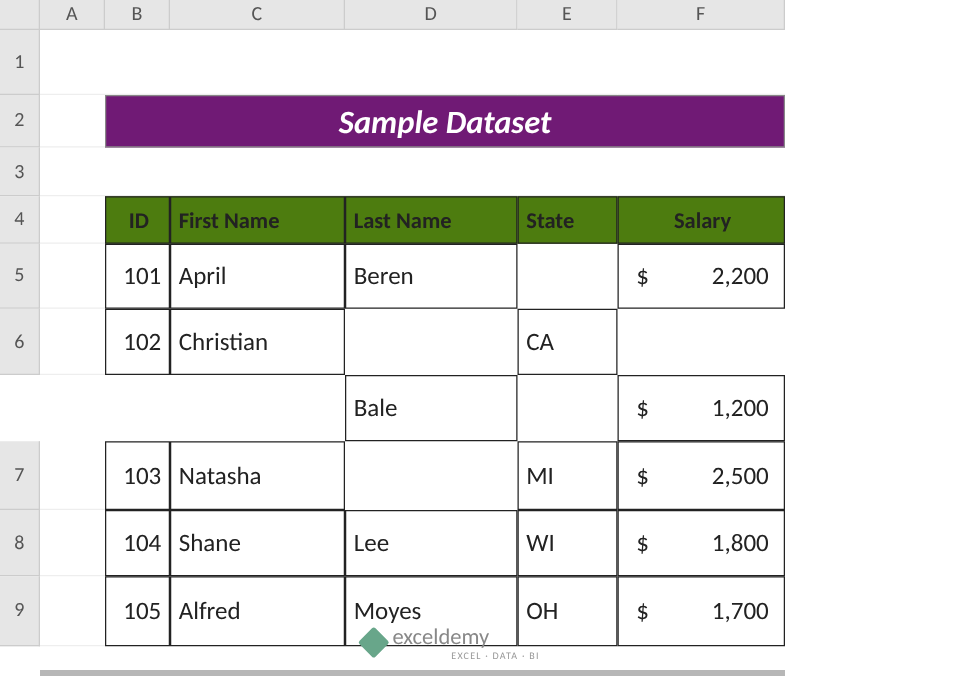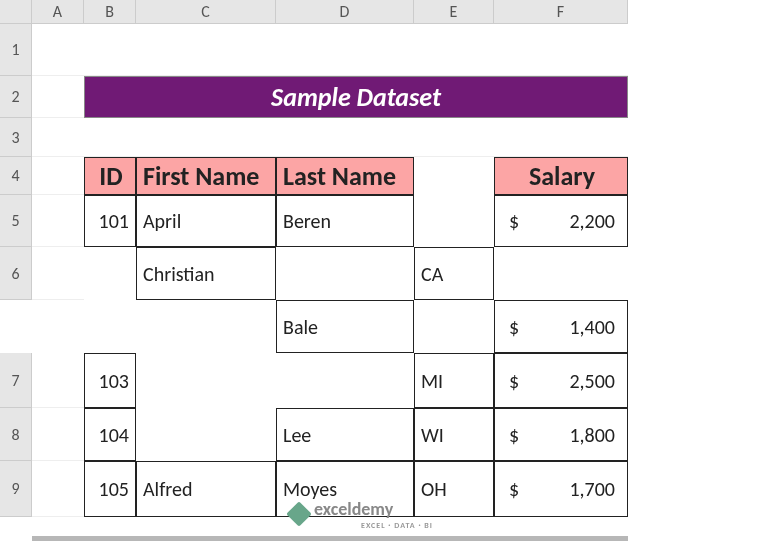--- a/index.html
+++ b/index.html
@@ -59,23 +59,23 @@
     background: #701a75;
     color: #fff;
     font-weight: bold;
     font-style: italic;
     font-size: 26px;
     justify-content: center;
     border: 1px solid #888;
   }
 
   .hdr {
-    background: #fca5a5;
+    background: #4d7c0f;
     font-weight: bold;
-    font-size: 26px;
+    font-size: 18px;
     border: 1px solid #222;
     justify-content: flex-start;
     padding-left: 6px;
   }
   .hdr.center { justify-content: center; }
 
   .data {
     border: 1px solid #222;
     font-size: 20px;
     padding-left: 6px;
@@ -99,21 +99,20 @@
 
   .watermark {
     position: absolute;
     left: 290px;
     top: 498px;
     display: flex;
     align-items: center;
     gap: 6px;
     color: #888;
     font-size: 18px;
-    font-weight: bold;
   }
   .watermark .logo {
     width: 18px; height: 18px;
     transform: rotate(45deg);
     background: #68a68a;
     border-radius: 2px;
   }
   .watermark .sub {
     font-size: 8px;
     letter-spacing: 1px;
@@ -153,60 +152,64 @@
   <div class="cell row3 col-c"></div>
   <div class="cell row3 col-d"></div>
   <div class="cell row3 col-e"></div>
   <div class="cell row3 col-f"></div>
 
   <div class="rowhead row4">4</div>
   <div class="cell row4 col-a"></div>
   <div class="cell hdr center row4 col-b">ID</div>
   <div class="cell hdr row4 col-c">First Name</div>
   <div class="cell hdr row4 col-d">Last Name</div>
+  <div class="cell hdr row4 col-e">State</div>
   <div class="cell hdr center row4 col-f">Salary</div>
 
   <div class="rowhead row5">5</div>
   <div class="cell row5 col-a"></div>
   <div class="cell data num row5 col-b">101</div>
   <div class="cell data row5 col-c">April</div>
   <div class="cell data row5 col-d">Beren</div>
   <div class="cell data row5 col-f">
       <span class="salary">
         <span>$</span>
         <span>2,200</span>
       </span>
     </div>
 
   <div class="rowhead row6">6</div>
   <div class="cell row6 col-a"></div>
+  <div class="cell data num row6 col-b">102</div>
   <div class="cell data row6 col-c">Christian</div>
   <div class="cell data row6 col-e">CA</div>
   <div class="cell data row6 col-d">Bale</div>
   <div class="cell data row6 col-f">
       <span class="salary">
         <span>$</span>
-        <span>1,400</span>
+        <span>1,200</span>
       </span>
     </div>
 
   <div class="rowhead row7">7</div>
   <div class="cell row7 col-a"></div>
   <div class="cell data num row7 col-b">103</div>
+  <div class="cell data row7 col-c">Natasha</div>
   <div class="cell data row7 col-e">MI</div>
   <div class="cell data row7 col-f">
       <span class="salary">
         <span>$</span>
         <span>2,500</span>
       </span>
     </div>
 
   <div class="rowhead row8">8</div>
   <div class="cell row8 col-a"></div>
   <div class="cell data num row8 col-b">104</div>
+  <div class="cell data row8 col-c">Shane</div>
   <div class="cell data row8 col-d">Lee</div>
   <div class="cell data row8 col-e">WI</div>
   <div class="cell data row8 col-f">
       <span class="salary">
         <span>$</span>
         <span>1,800</span>
       </span>
     </div>
 
   <div class="rowhead row9">9</div>

